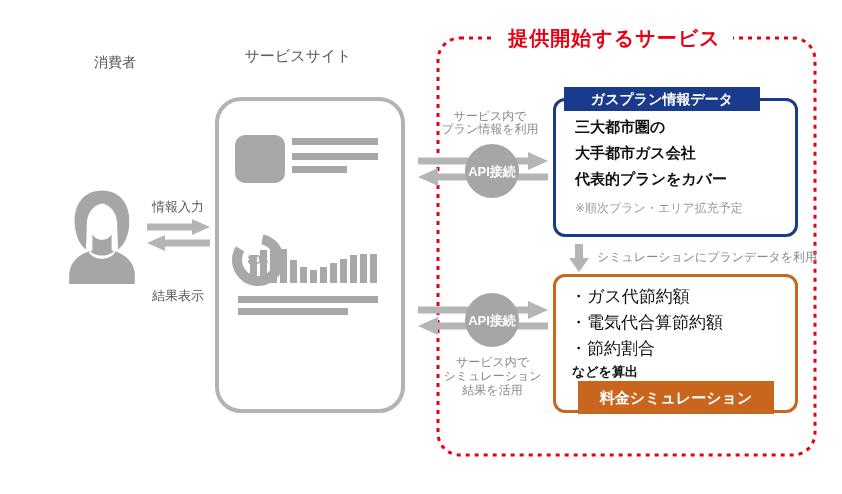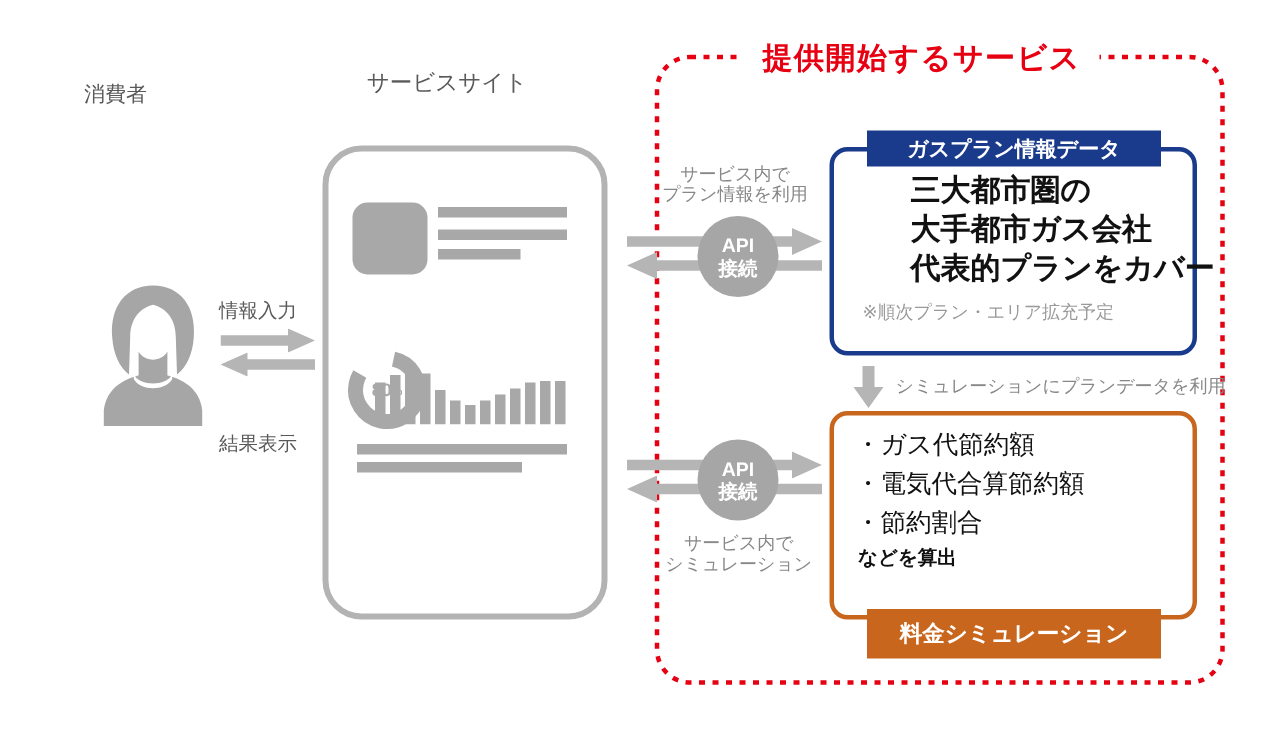--- a/index.html
+++ b/index.html
@@ -9,21 +9,21 @@
     position: relative;
     width: 842px; height: 494px;
     background: #ffffff;
     overflow: hidden;
   }
   .abs { position: absolute; }
 
   
   .consumer-label {
     left: 56px; top: 54px; width: 80px;
-    font-size: 14px; color: #595959; text-align: left;
+    font-size: 14px; color: #595959; text-align: right;
   }
   .site-title {
     left: 218px; top: 47px; width: 160px;
     font-size: 15px; line-height: 18px; color: #595959; text-align: center;
   }
 
   
   .phone {
     left: 215px; top: 97px; width: 190px; height: 316px;
     border: 4px solid #b3b3b3; border-radius: 26px; background: #ffffff;
@@ -41,21 +41,21 @@
   }
   .ph-donut-text .pct { font-size: 8px; }
   .ph-bars { position: absolute; left: 31px; top: 142px; width: 128px; height: 40px; }
   .ph-line4 { left: 19px; top: 195px; width: 140px; height: 7px; }
   .ph-line5 { left: 19px; top: 207px; width: 110px; height: 7px; }
 
   
   .person { left: 62px; top: 187px; width: 80px; height: 98px; }
 
   
-  .io-label { width: 64px; text-align: left; font-size: 13px; color: #595959; }
+  .io-label { width: 64px; text-align: center; font-size: 13px; color: #595959; }
   .io-in  { left: 146px; top: 198px; }
   .io-out { left: 146px; top: 251px; margin-top: 36px; }
   .arr-r1 { left: 147px; top: 219px; }
   .arr-l1 { left: 147px; top: 235px; }
 
   
   .service-frame { left: 436px; top: 36px; width: 381px; height: 421px; }
   .service-title-row {
     left: 424px; top: 25px; width: 381px; text-align: center; z-index: 3;
   }
@@ -68,58 +68,58 @@
   .api-label { font-size: 12px; line-height: 13px; color: #888888; text-align: center; }
   .api-label-top { left: 430px; top: 110px; width: 120px; }
   .api-label-bottom { left: 420px; top: 355px; width: 145px; line-height: 14px; }
   .api-arr-r1 { left: 418px; top: 152px; z-index: 2; }
   .api-arr-l1 { left: 418px; top: 168px; z-index: 2; }
   .api-arr-r2 { left: 418px; top: 301px; z-index: 2; }
   .api-arr-l2 { left: 418px; top: 317px; z-index: 2; }
   .api-circle {
     width: 54px; height: 54px; border-radius: 50%;
     background: #a6a6a6; color: #ffffff;
-    display: flex; flex-direction: column; align-items: center; justify-content: center;
+    display: flex; align-items: center; justify-content: center;
     font-size: 13px; font-weight: bold; line-height: 15px; z-index: 2;
   }
   .api-c1 { left: 465px; top: 144px; }
   .api-c2 { left: 465px; top: 293px; }
 
   
   .plan-box {
     left: 553px; top: 98px; width: 245px; height: 139px;
     border: 3px solid #1a3a8c; border-radius: 12px; background: #ffffff; z-index: 1;
   }
   .plan-header {
-    left: 578px; top: 87px; width: 196px; height: 24px; z-index: 2;
+    left: 564px; top: 87px; width: 196px; height: 24px; z-index: 2;
     background: #1a3a8c; color: #ffffff; font-size: 14px; font-weight: bold;
     text-align: center; line-height: 24px;
   }
   .plan-body {
     left: 575px; top: 114px; width: 215px; z-index: 2;
-    font-size: 20px; font-weight: bold; color: #111111; line-height: 26px; margin-left: 32px;
+    font-size: 15px; font-weight: bold; color: #111111; line-height: 26px;
   }
   .plan-note { left: 575px; top: 200px; font-size: 12px; color: #9a9a9a; z-index: 2; }
 
   
   .down-arrow { left: 569px; top: 244px; z-index: 2; }
   .flow-label { left: 597px; top: 249px; font-size: 12px; color: #888888; z-index: 2; }
 
   
   .sim-box {
     left: 553px; top: 274px; width: 245px; height: 139px;
     border: 3px solid #c9661d; border-radius: 12px; background: #ffffff; z-index: 1;
   }
   .sim-list {
     left: 570px; top: 284px; width: 220px; z-index: 2;
     font-size: 17px; font-weight: normal; color: #111111; line-height: 26px;
   }
   .sim-suffix { left: 572px; top: 363px; font-size: 13px; font-weight: bold; color: #111111; z-index: 2; }
   .sim-footer {
-    left: 578px; top: 406px; width: 196px; height: 33px; z-index: 2;
+    left: 578px; top: 381px; width: 196px; height: 33px; z-index: 2;
     background: #c9661d; color: #ffffff; font-size: 15px; font-weight: bold;
     text-align: center; line-height: 33px;
   }
 </style>
 </head>
 <body>
 
 <div class="canvas">
 
   <div class="abs consumer-label">消費者</div>
@@ -202,20 +202,21 @@
   <svg class="abs api-arr-l2" width="130" height="18">
     <polygon points="130,5.5 20,5.5 20,0 0,9 20,18 20,12.5 130,12.5" fill="#b5b5b5"></polygon>
   </svg>
   <div class="abs api-circle api-c2">
     <div>API</div>
     <div>接続</div>
   </div>
   <div class="abs api-label api-label-bottom">
     <div>サービス内で</div>
     <div>シミュレーション</div>
+    <div>結果を活用</div>
   </div>
 
   <div class="abs plan-box"></div>
   <div class="abs plan-header">ガスプラン情報データ</div>
   <div class="abs plan-body">
     <div>三大都市圏の</div>
     <div>大手都市ガス会社</div>
     <div>代表的プランをカバー</div>
   </div>
   <div class="abs plan-note">※順次プラン・エリア拡充予定</div>

